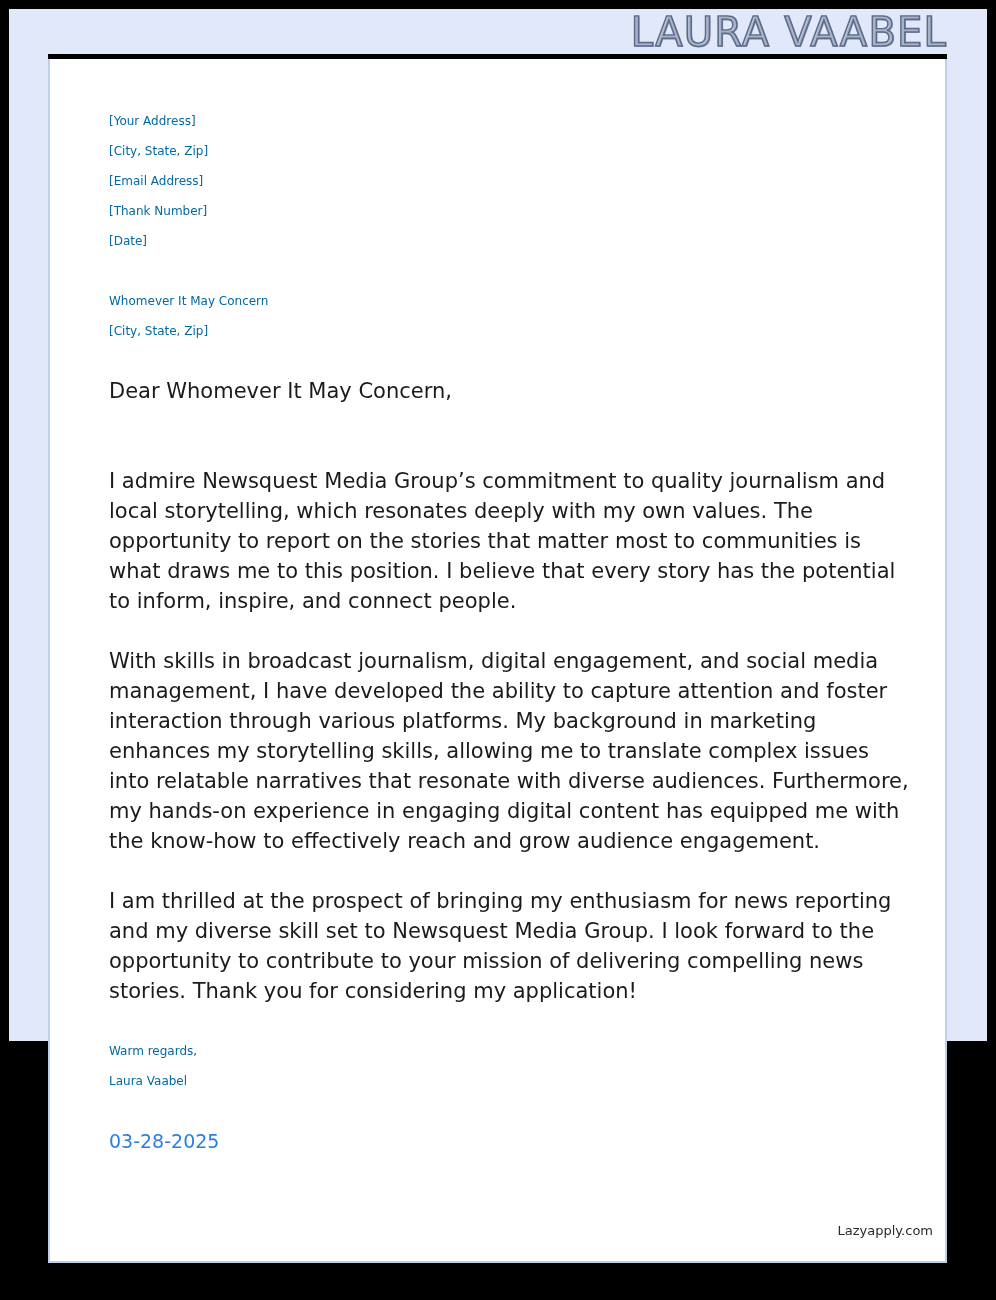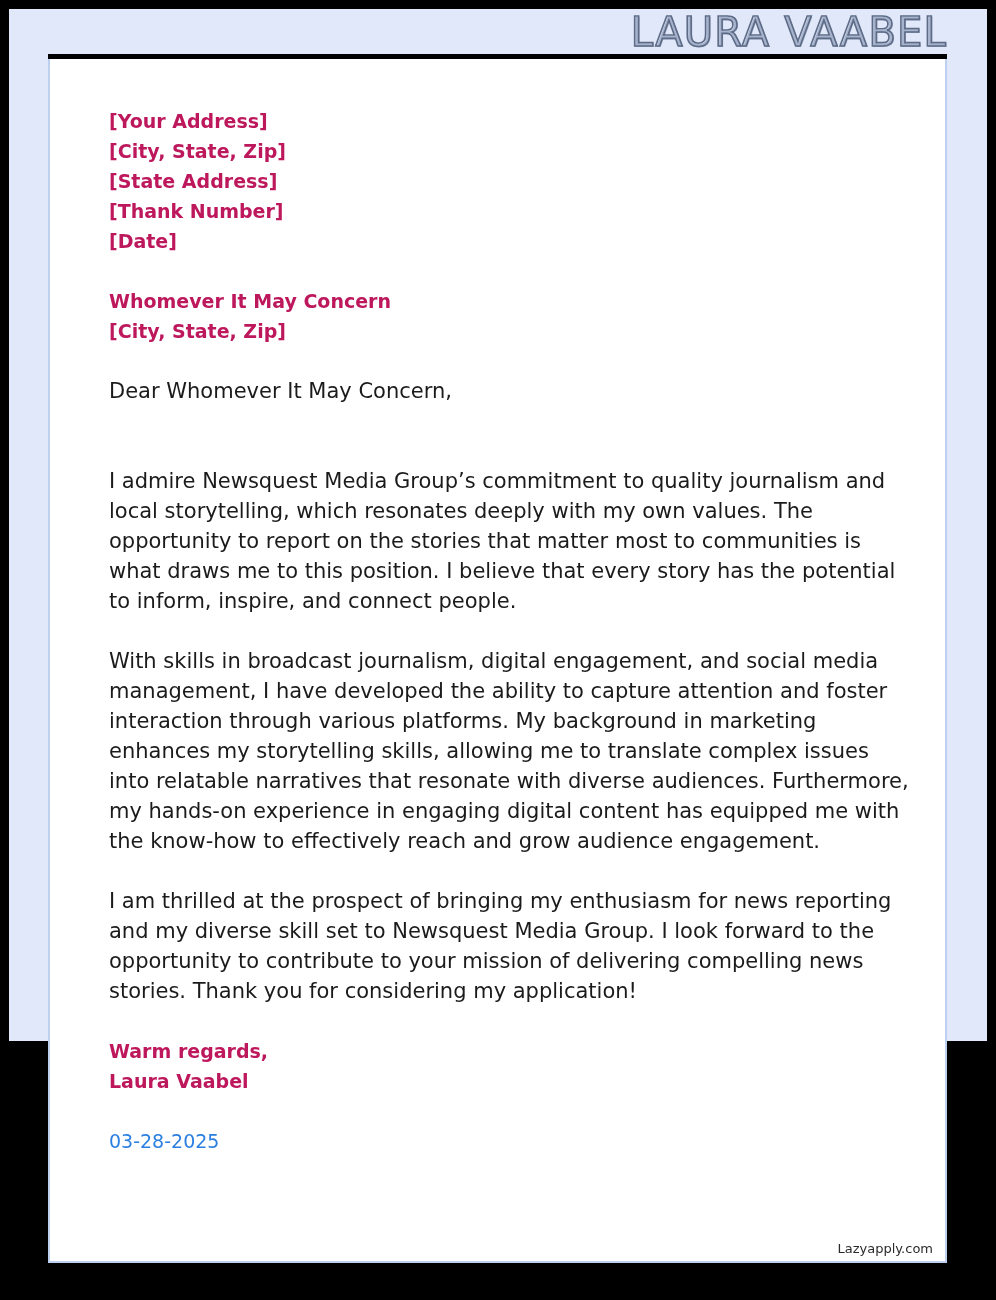--- a/index.html
+++ b/index.html
@@ -85,24 +85,24 @@
 
   .sheet-body {
     position: absolute;
     left: 59px;
     top: 47px;
     width: 800px;
   }
 
   
   .block {
-    font-size: 19px;
+    font-size: 12px;
     line-height: 30px;
-    color: #be185d;
-    font-weight: 700;
+    color: #0369a1;
+    font-weight: 400;
   }
 
   .line { display: block; white-space: nowrap; }
 
   .gap { height: 30px; }
 
   .para {
     font-size: 21px;
     line-height: 30px;
     color: #1b1b1b;
@@ -112,21 +112,21 @@
   .signoff-date {
     font-size: 19px;
     line-height: 30px;
     color: #2a7fe0;
   }
 
   
   .footer {
     position: absolute;
     right: 12px;
-    bottom: 4px;
+    bottom: 22px;
     font-size: 13px;
     line-height: 16px;
     color: #2b2b2b;
     text-align: right;
   }
 </style>
 </head>
 <body>
 
 <div class="page">
@@ -137,21 +137,21 @@
     </div>
 
     <div class="black-bar"></div>
 
     <div class="sheet">
       <div class="sheet-body">
 
         <div class="block">
           <span class="line">[Your Address]</span>
           <span class="line">[City, State, Zip]</span>
-          <span class="line">[State Address]</span>
+          <span class="line">[Email Address]</span>
           <span class="line">[Thank Number]</span>
           <span class="line">[Date]</span>
         </div>
 
         <div class="gap"></div>
 
         <div class="block">
           <span class="line">Whomever It May Concern</span>
           <span class="line">[City, State, Zip]</span>
         </div>

